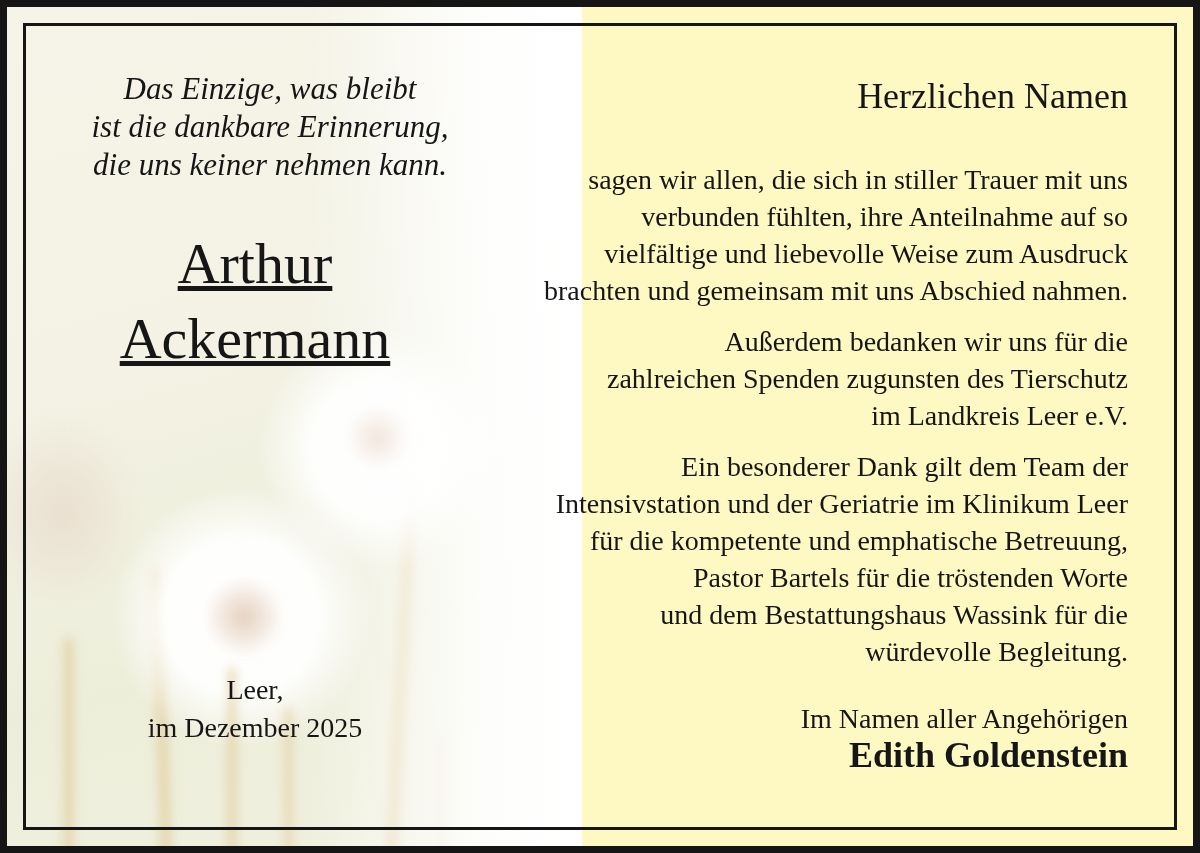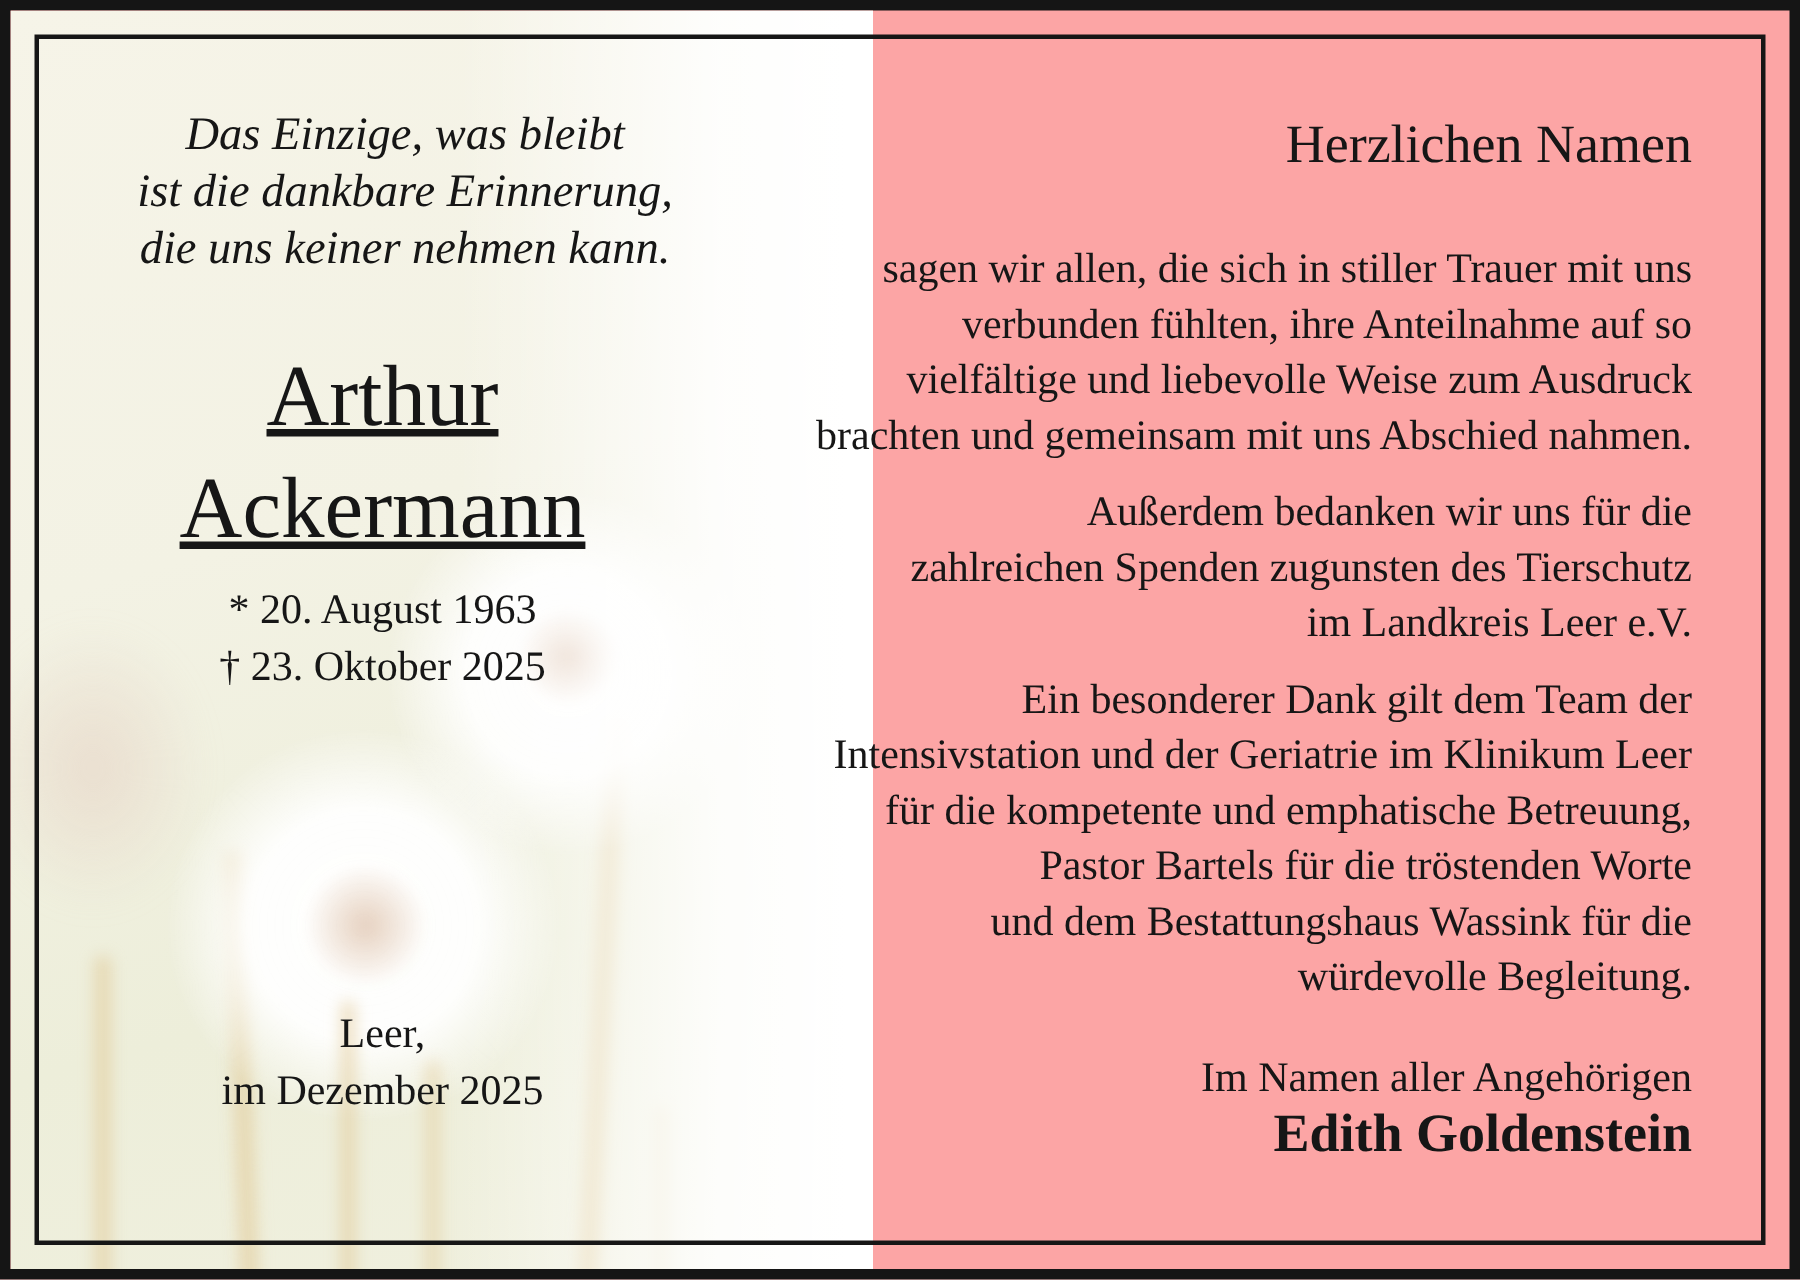--- a/index.html
+++ b/index.html
@@ -6,21 +6,21 @@
     --ink:#161616;
     --frame:#151515;
     --cream:#f5f3e7;
   }
   html,body{margin:0;padding:0;background:#888;}
   .card{
     position:relative;
     width:1200px;height:853px;
     box-sizing:border-box;
     margin:0 auto;
-    background:#fca5a5;
+    background:#fef9c3;
     border:7px solid var(--frame);
     overflow:hidden;
     font-family:"Liberation Serif","DejaVu Serif",serif;
     color:var(--ink);
   }
   
   .photo{position:absolute;left:0;top:0;width:575px;height:100%;overflow:hidden;}
   .photo .base{position:absolute;inset:0;
     background:linear-gradient(165deg,#f6f4e8 0%,#f3f2e4 40%,#edeeda 72%,#f0f0df 100%);}
   .blob{position:absolute;border-radius:50%;}
@@ -89,22 +89,20 @@
     <div class="fade"></div>
   </div>
 
   <div class="inner-frame"></div>
 
   <div class="txt quote">Das Einzige, was bleibt
 ist die dankbare Erinnerung,
 die uns keiner nehmen kann.</div>
   <div class="txt name">Arthur
 Ackermann</div>
-  <div class="txt dates"><span>* 20. August 1963</span>
-<span>† 23. Oktober 2025</span></div>
   <div class="txt place">Leer,
 im Dezember 2025</div>
 
   <div class="txt heading">Herzlichen Namen</div>
 
   <div class="right-col">
     <p>sagen wir allen, die sich in stiller Trauer mit uns
 verbunden fühlten, ihre Anteilnahme auf so
 vielfältige und liebevolle Weise zum Ausdruck
 brachten und gemeinsam mit uns Abschied nahmen.</p>

